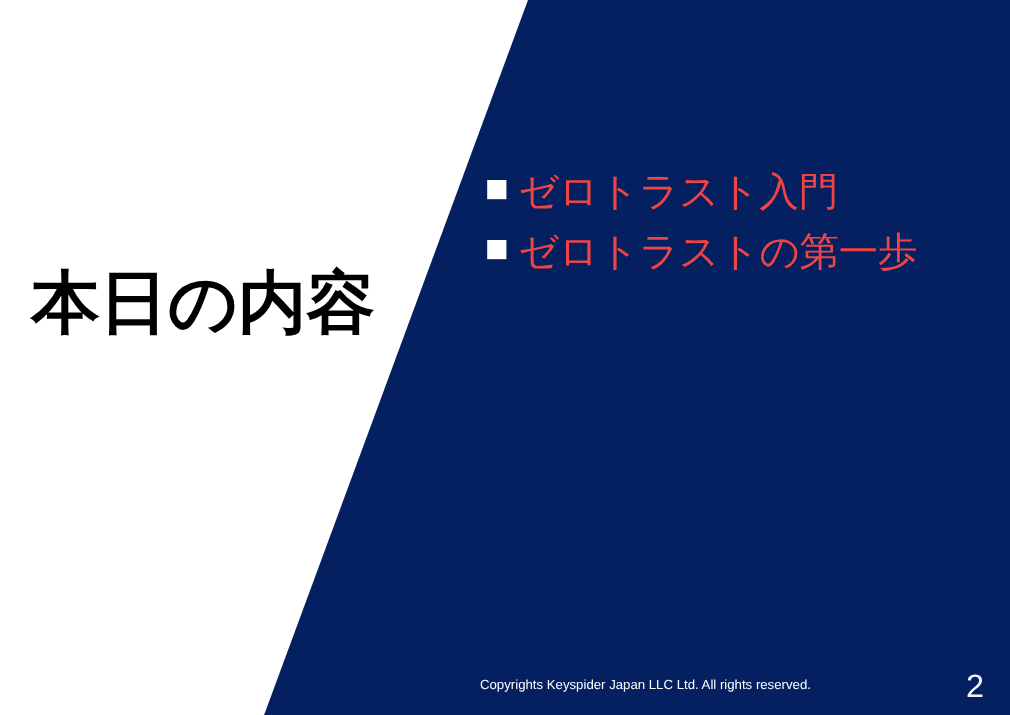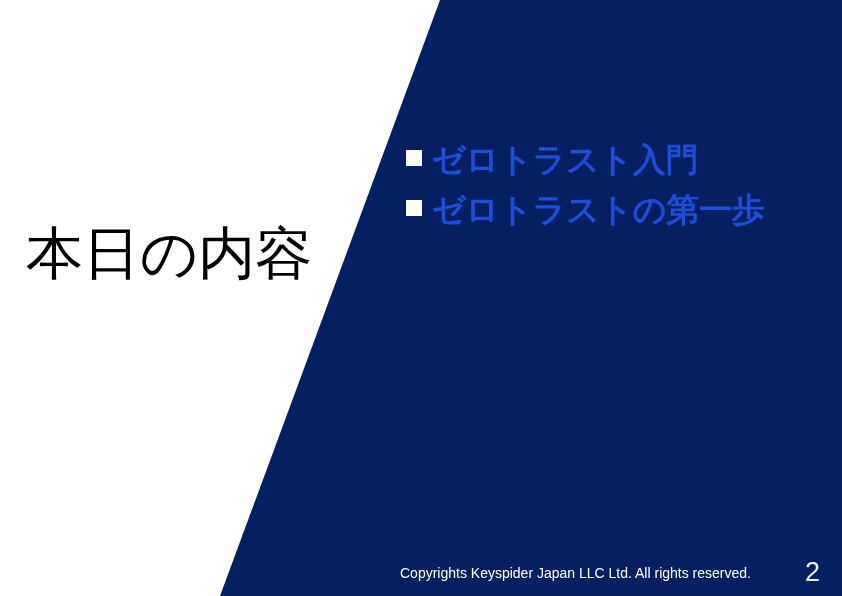--- a/index.html
+++ b/index.html
@@ -32,21 +32,21 @@
   }
 
   
   #slide-title {
     position: absolute;
     left: 26px;
     top: 222px;
     width: 320px;
     color: #000000;
     font-size: 57px;
-    font-weight: normal;
+    font-weight: bold;
     line-height: 1.12;
     letter-spacing: 0px;
     white-space: nowrap;
   }
 
   
   #bullet-list {
     position: absolute;
     left: 404px;
     top: 138px;
@@ -57,22 +57,22 @@
     padding: 0;
   }
 
   .bullet-item {
     position: relative;
     display: block;
     padding-left: 28px;
     margin: 0 0 6px 0;
     font-size: 33px;
     line-height: 1.32;
-    color: #1d4ed8;
-    font-weight: 700;
+    color: #ef4444;
+    font-weight: 400;
     letter-spacing: -0.3px;
   }
 
   .bullet-marker {
     position: absolute;
     left: 2px;
     top: 12px;
     width: 16px;
     height: 16px;
     background: #ffffff;
@@ -81,21 +81,21 @@
 
   .bullet-text {
     display: block;
   }
 
   
   #footer-copyright {
     position: absolute;
     left: 400px;
     top: 565px;
-    font-size: 14px;
+    font-size: 11px;
     color: #ffffff;
     letter-spacing: 0px;
     white-space: nowrap;
   }
 
   #page-number {
     position: absolute;
     right: 22px;
     top: 559px;
     font-size: 27px;

